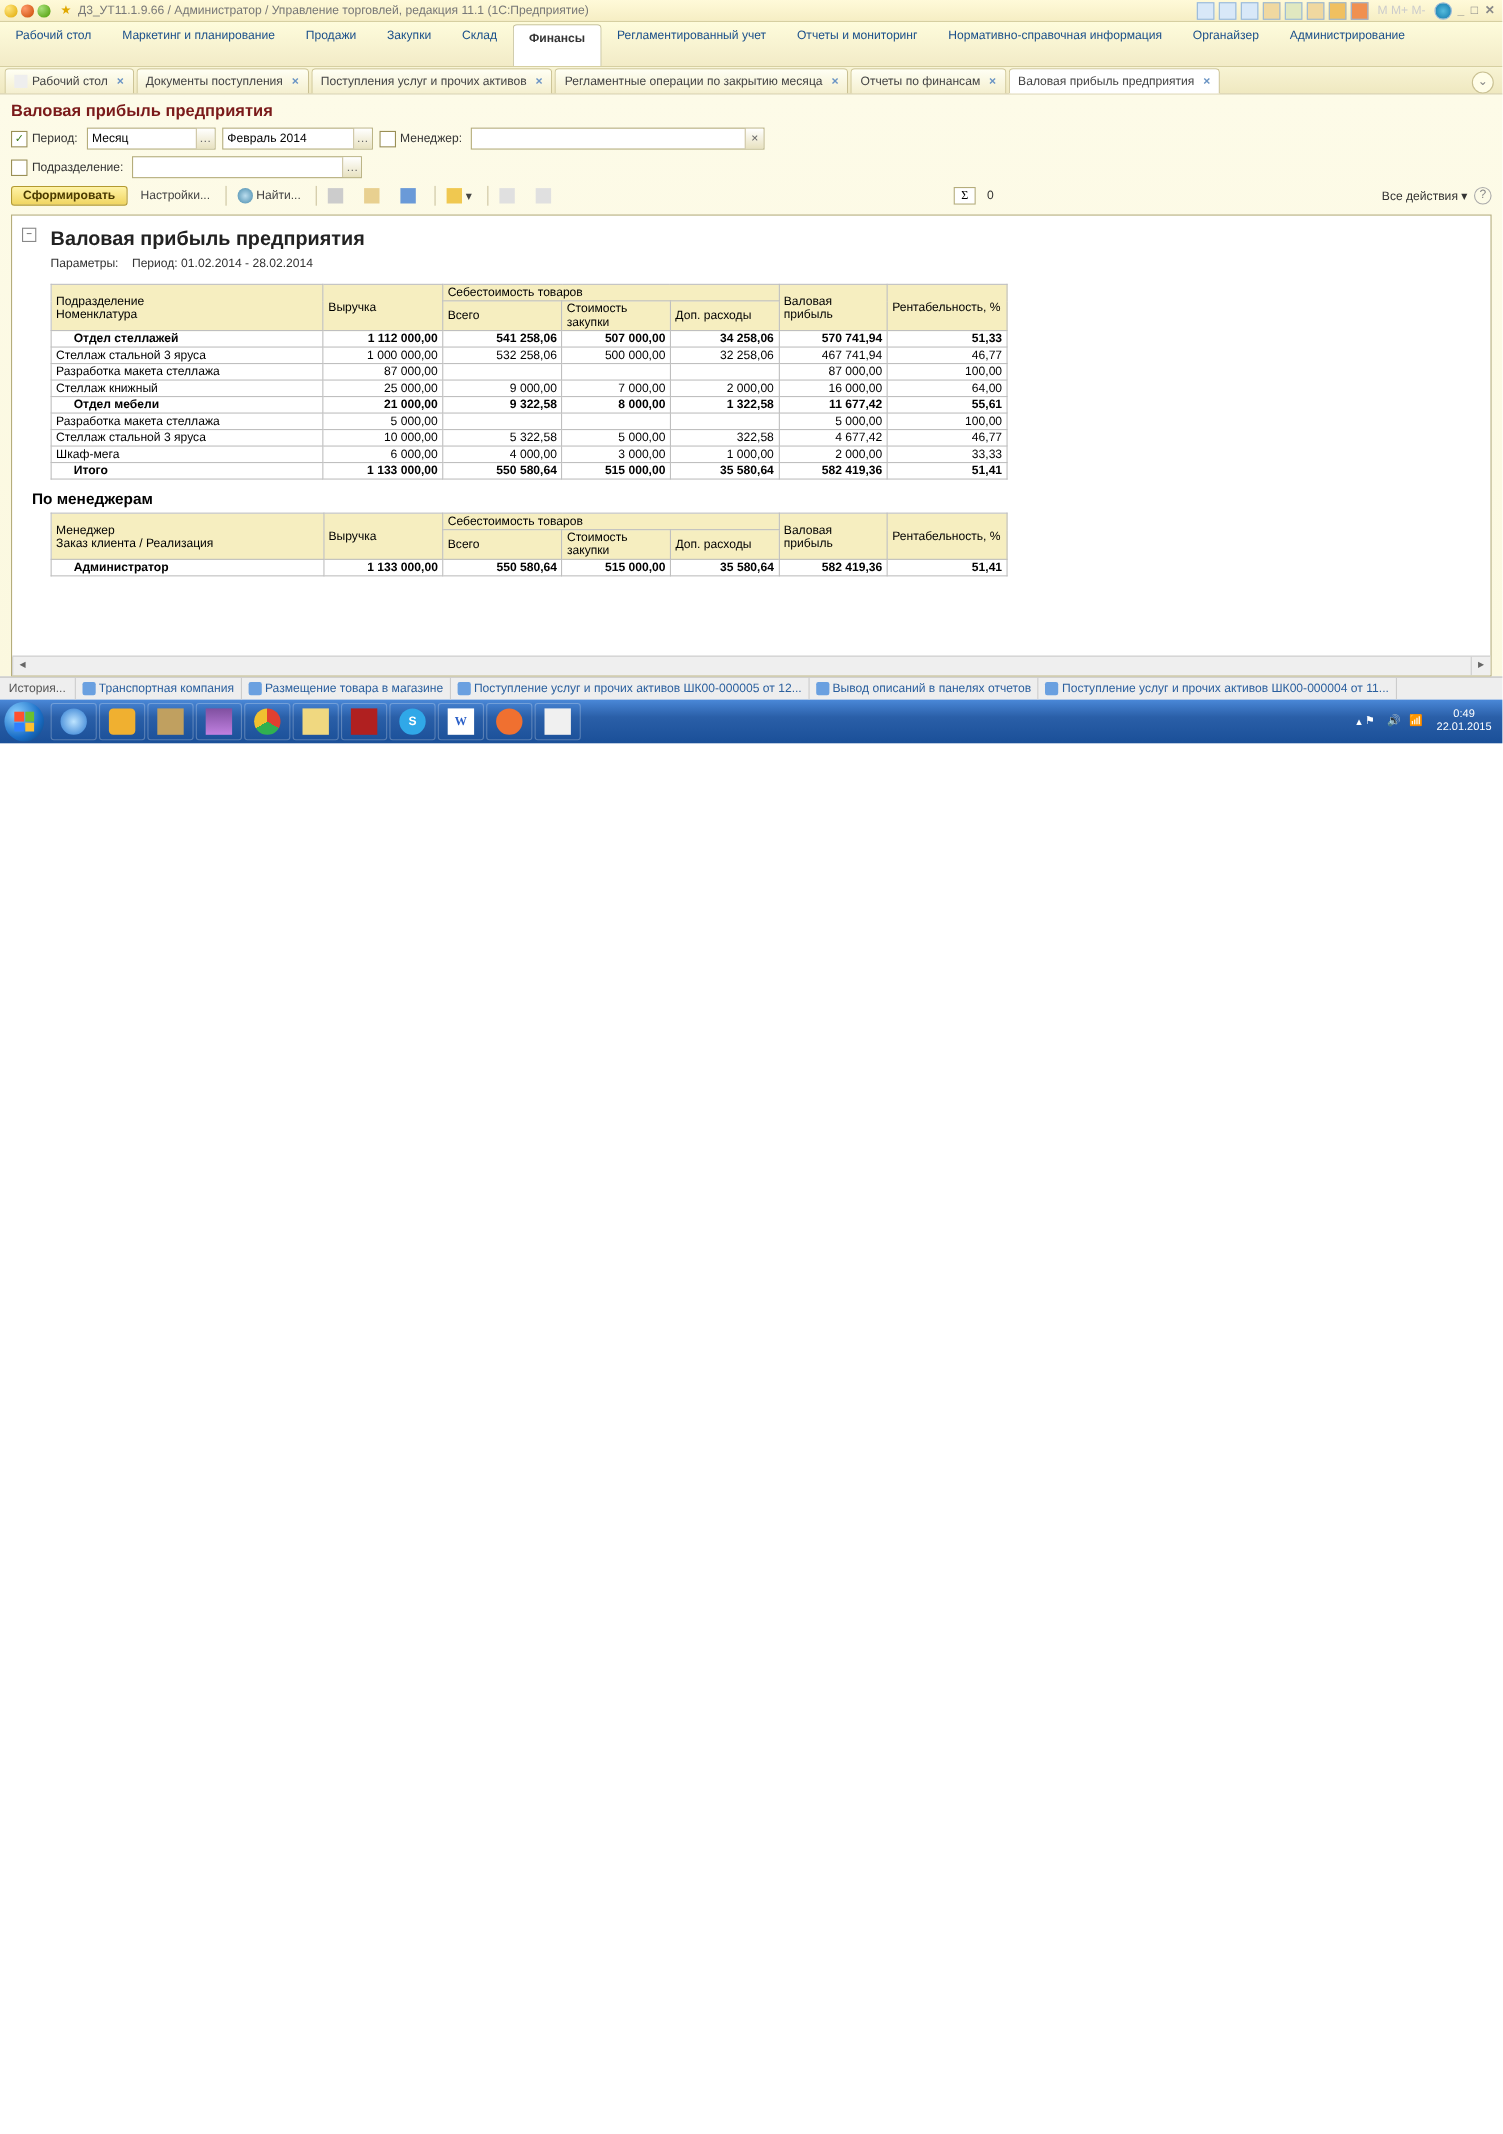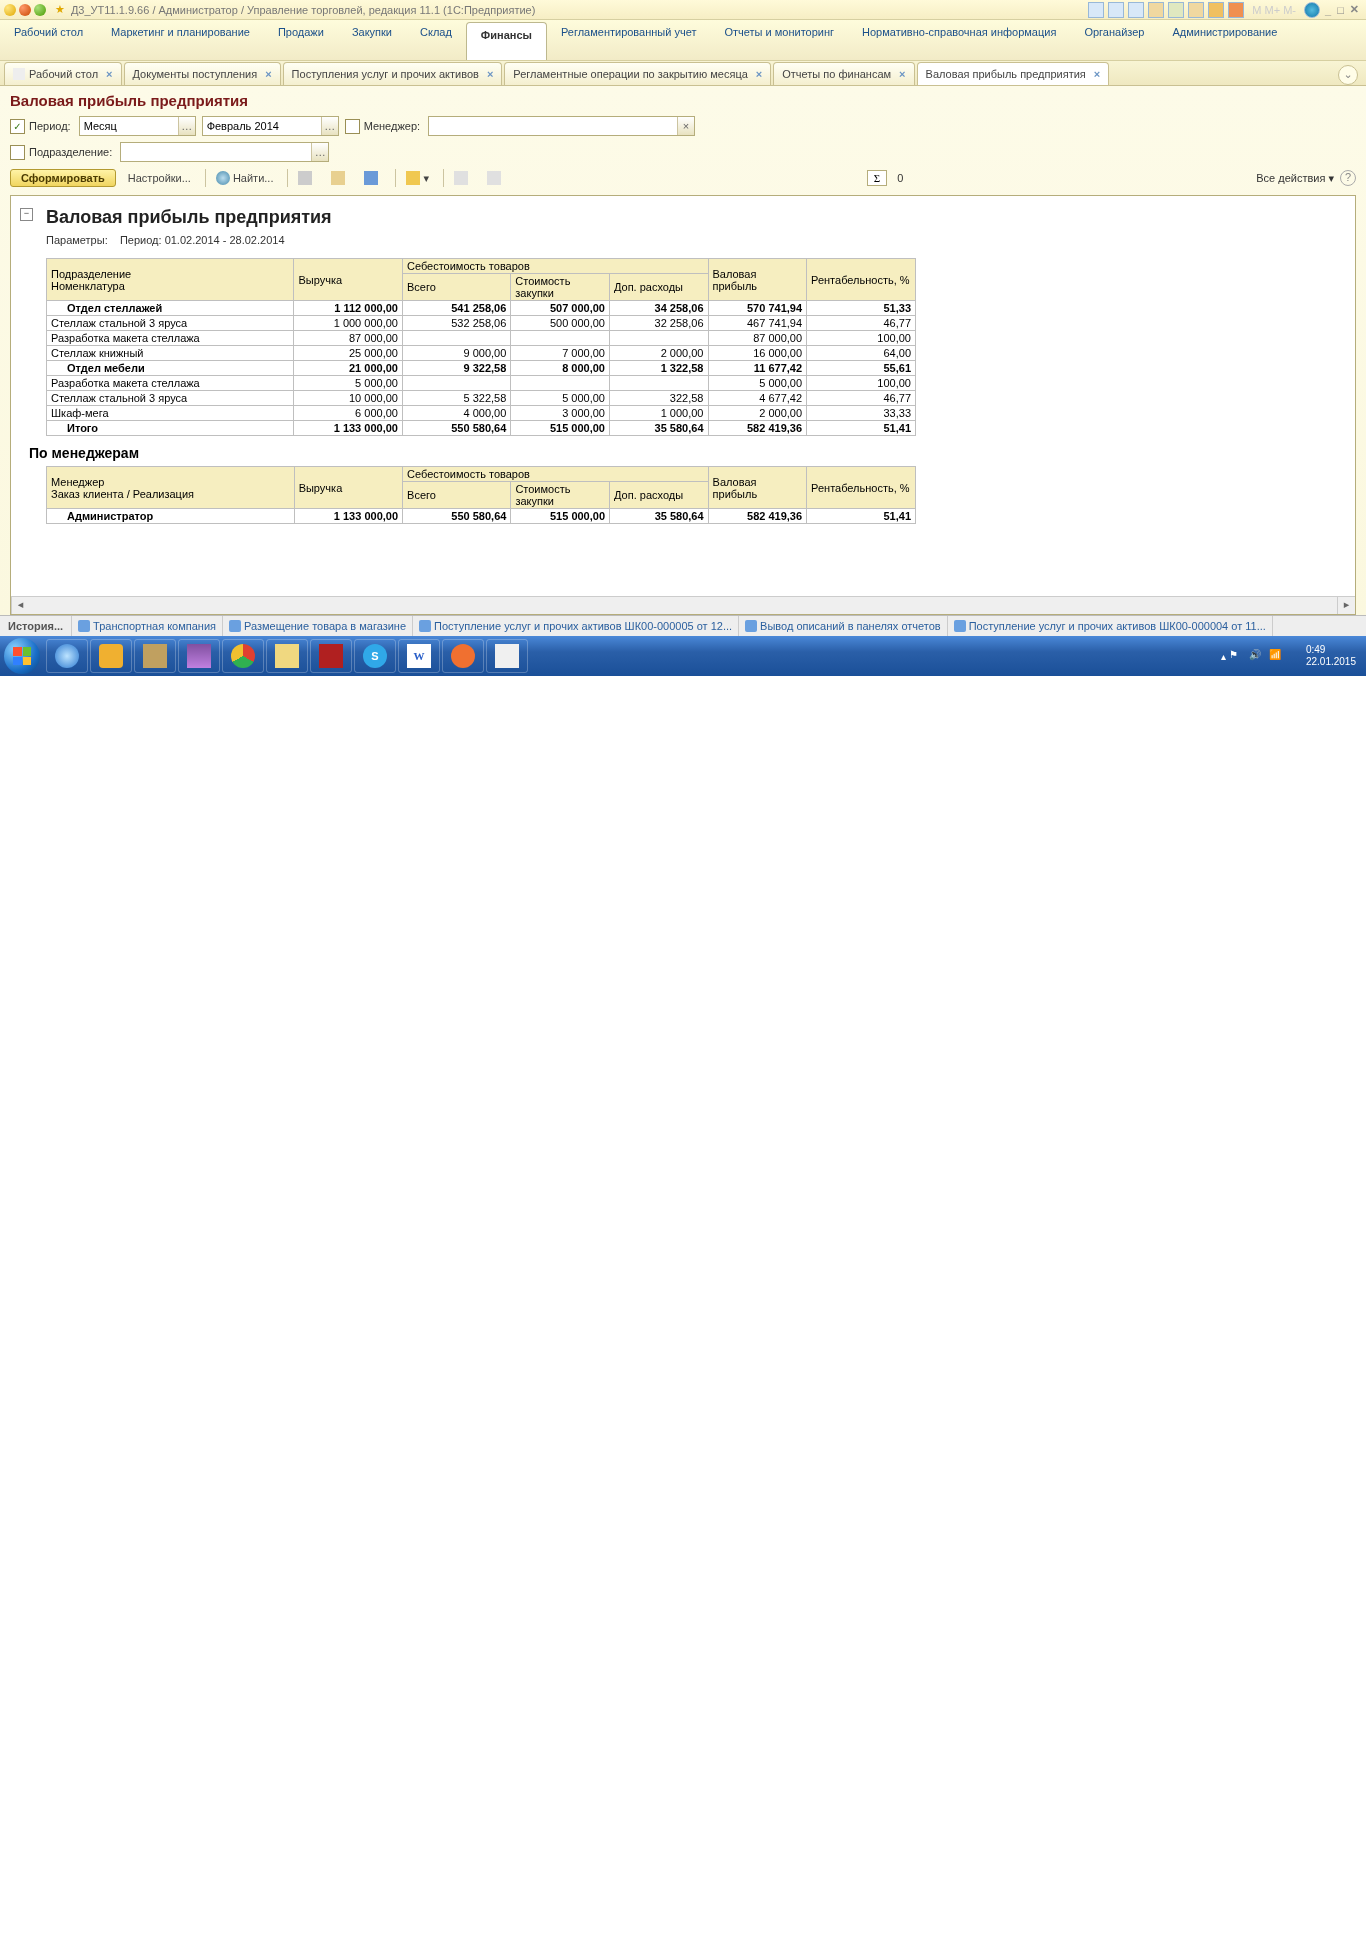--- a/index.html
+++ b/index.html
@@ -50,35 +50,35 @@
 .report-table td.num{text-align:right;}
 .report-table tr.bold td{font-weight:bold;}
 .report-table .lvl1{padding-left:20px;}
 .report-table .lvl2{}
 .tree-col{width:14px;}
 .tree-tog{width:11px;height:11px;border:1px solid #888;background:#fff;display:inline-block;text-align:center;line-height:9px;font-size:9px;cursor:pointer;color:#444;}
 .scroll-bot{position:absolute;bottom:0;left:0;right:0;height:17px;background:#efefef;border-top:1px solid #ccc;display:flex;}
 .scroll-bot .sb-track{flex:1;}
 .scroll-bot .sb-btn{width:17px;border-left:1px solid #ccc;text-align:center;line-height:15px;color:#666;cursor:pointer;}
 .history-bar{background:#eee;border-top:1px solid #bbb;height:20px;display:flex;align-items:center;font-size:11px;color:#555;}
-.history-bar .hbtn{padding:0 8px;border-right:1px solid #ccc;height:20px;line-height:20px;cursor:pointer;font-weight:bold;}
+.history-bar .hbtn{padding:0 8px;border-right:1px solid #ccc;height:20px;line-height:20px;cursor:pointer;}
 .history-bar .hlink{padding:0 6px;border-right:1px solid #ccc;color:#2a5f9e;cursor:pointer;display:flex;align-items:center;height:20px;}
 .history-bar .hlink .hi{width:12px;height:12px;background:#6aa0e0;margin-right:3px;border-radius:2px;}
 .taskbar{background:linear-gradient(#4a88d8,#2a5fa8 40%,#1a4f98);height:40px;display:flex;align-items:center;padding:0 4px;}
 .startorb{width:36px;height:36px;border-radius:50%;background:radial-gradient(circle at 30% 30%,#8ad0ff,#1a6fc8 60%,#0a3f78);margin-right:6px;display:flex;align-items:center;justify-content:center;cursor:pointer;}
 .startorb .flag{width:18px;height:18px;display:grid;grid-template-columns:1fr 1fr;grid-template-rows:1fr 1fr;gap:1px;}
 .startorb .flag span:nth-child(1){background:#ff5030;}
 .startorb .flag span:nth-child(2){background:#6ac030;}
 .startorb .flag span:nth-child(3){background:#3080ff;}
 .startorb .flag span:nth-child(4){background:#ffc030;}
 .tb-item{width:40px;height:32px;margin-right:2px;border:1px solid rgba(255,255,255,.25);border-radius:3px;display:flex;align-items:center;justify-content:center;cursor:pointer;}
 .tb-item .ico{width:24px;height:24px;}
 .tray{margin-left:auto;display:flex;align-items:center;color:#fff;font-size:10px;}
 .tray .ticon3{width:14px;height:14px;margin:0 3px;}
-.tray .clock{margin-left:20px;margin-right:6px;line-height:12px;}
+.tray .clock{margin-left:8px;margin-right:6px;text-align:center;line-height:12px;}
 </style>
 </head>
 <body>
 
 <div class="titlebar">
   <span class="orb y"></span>
   <span class="orb r"></span>
   <span class="orb g"></span>
   <span class="star">★</span>
   <span class="title-text">Д3_УТ11.1.9.66 / Администратор / Управление торговлей, редакция 11.1  (1С:Предприятие)</span>

